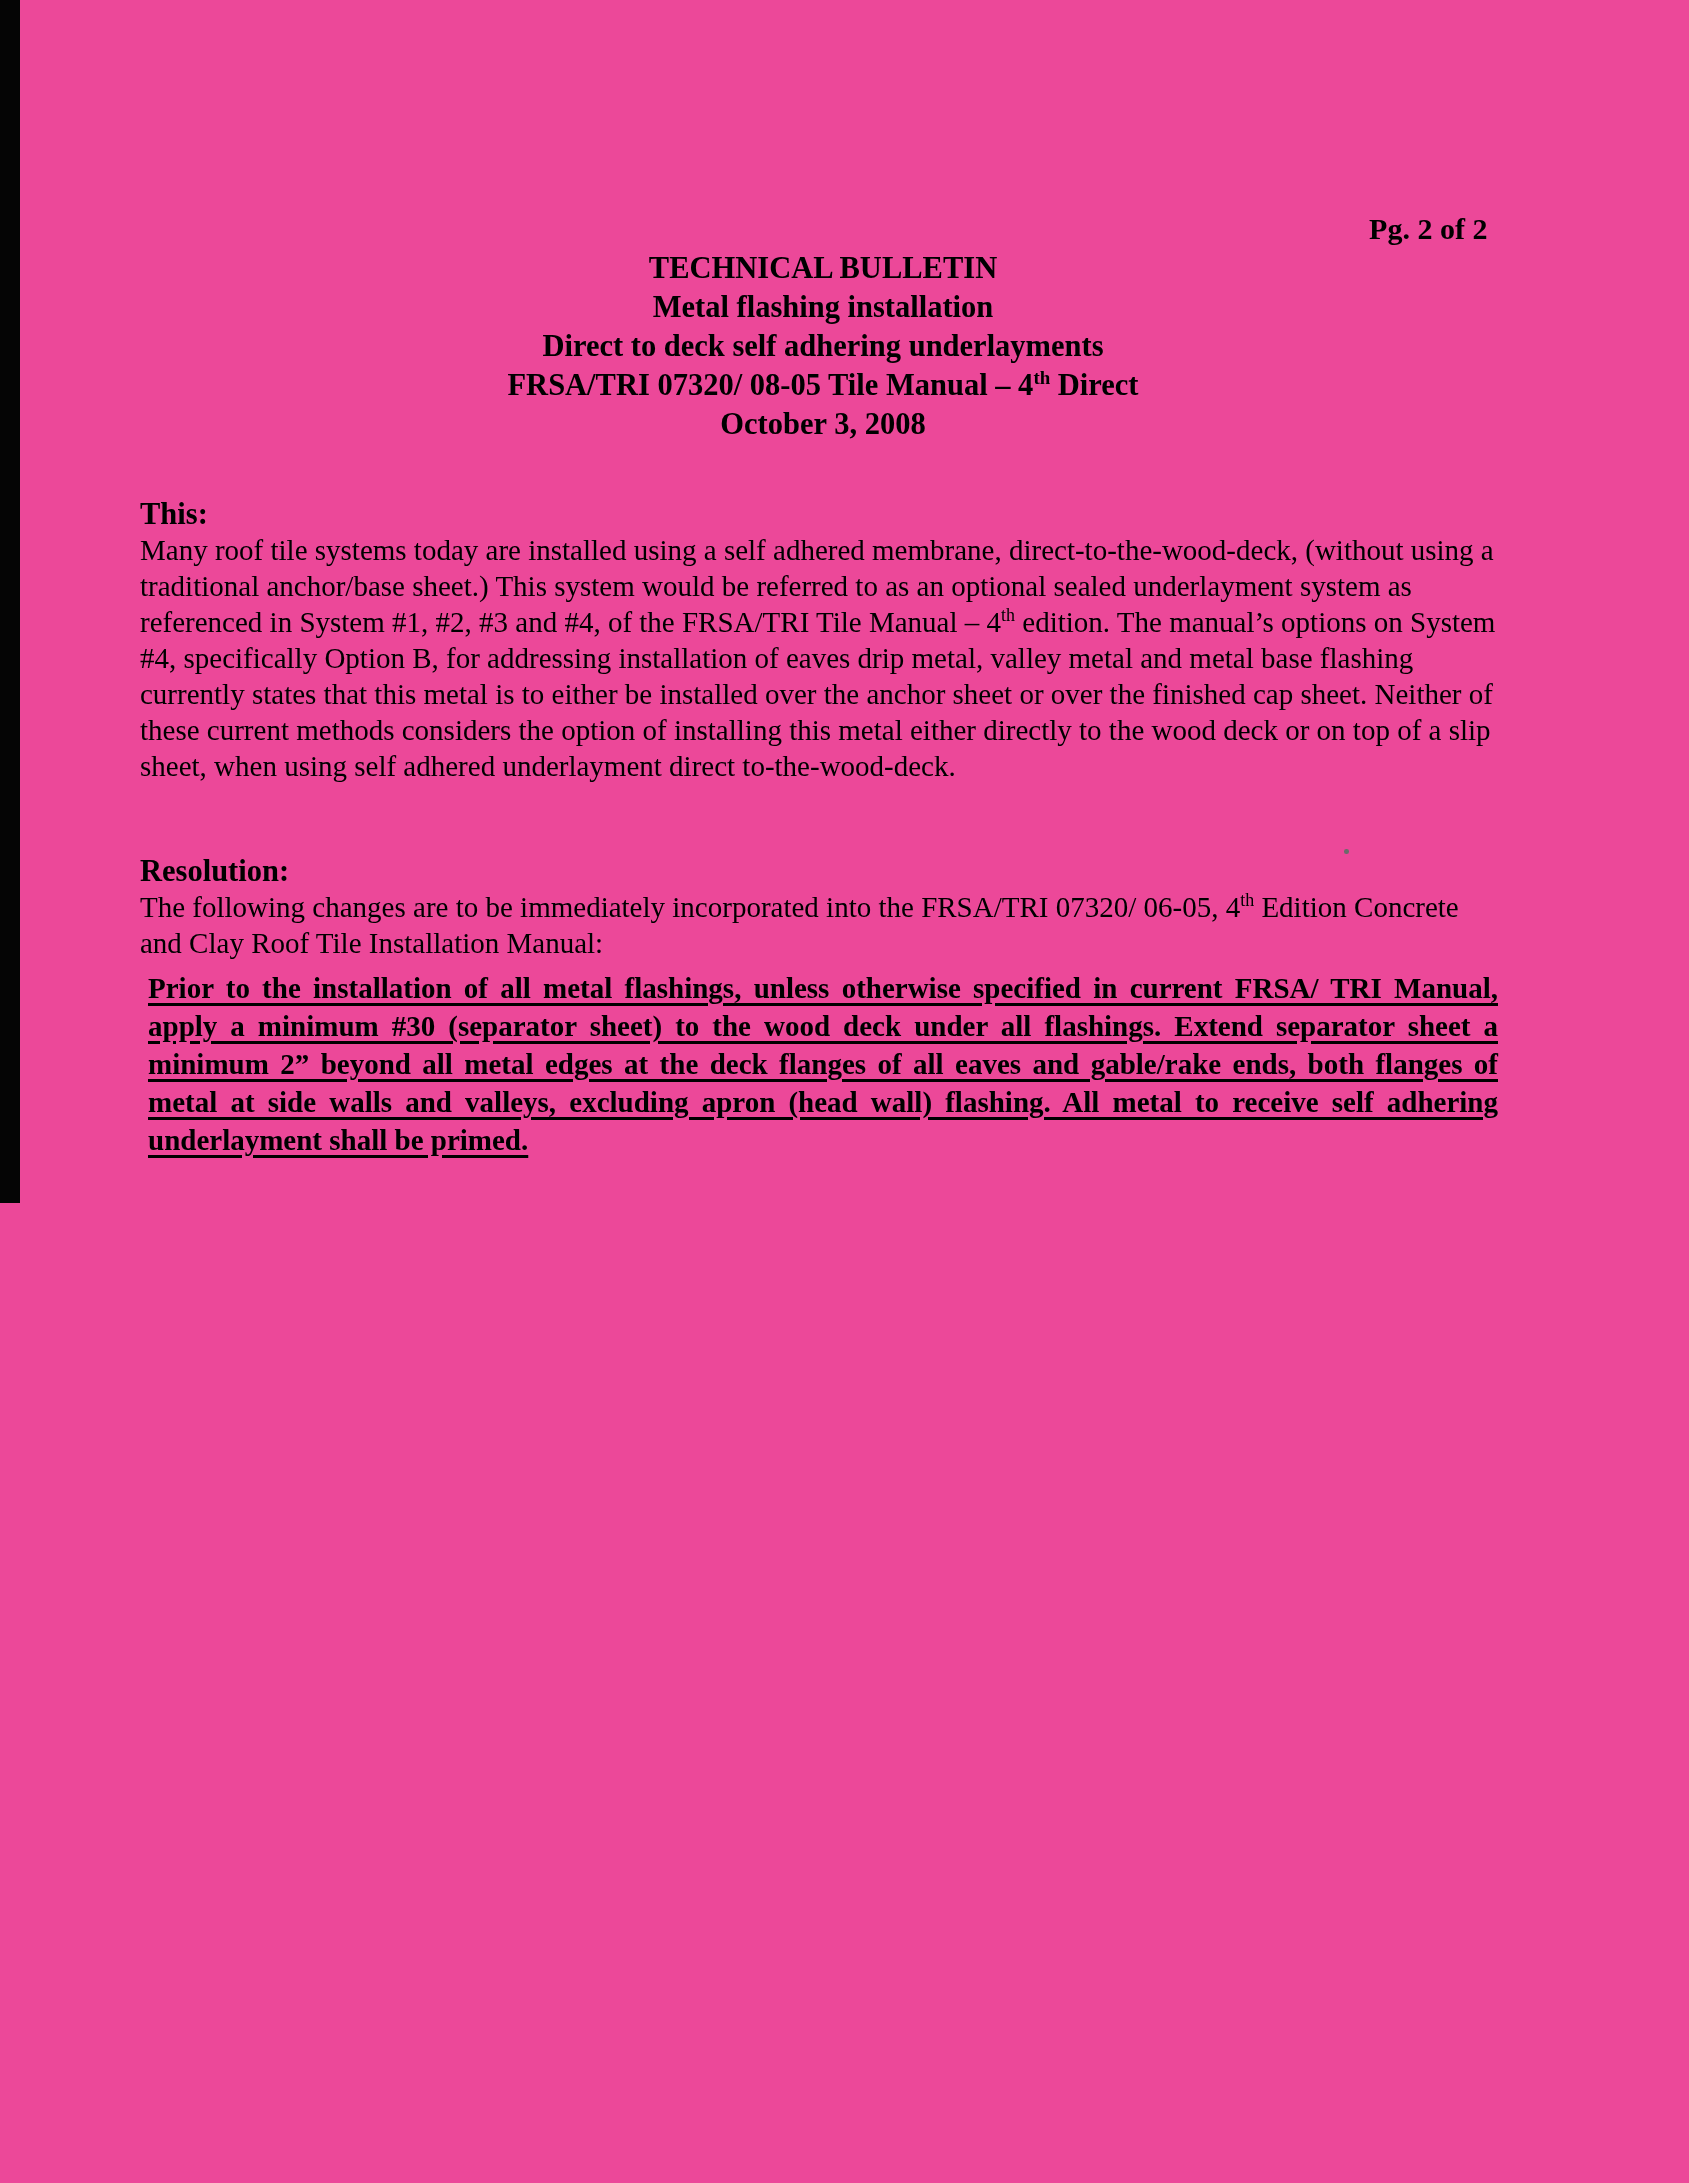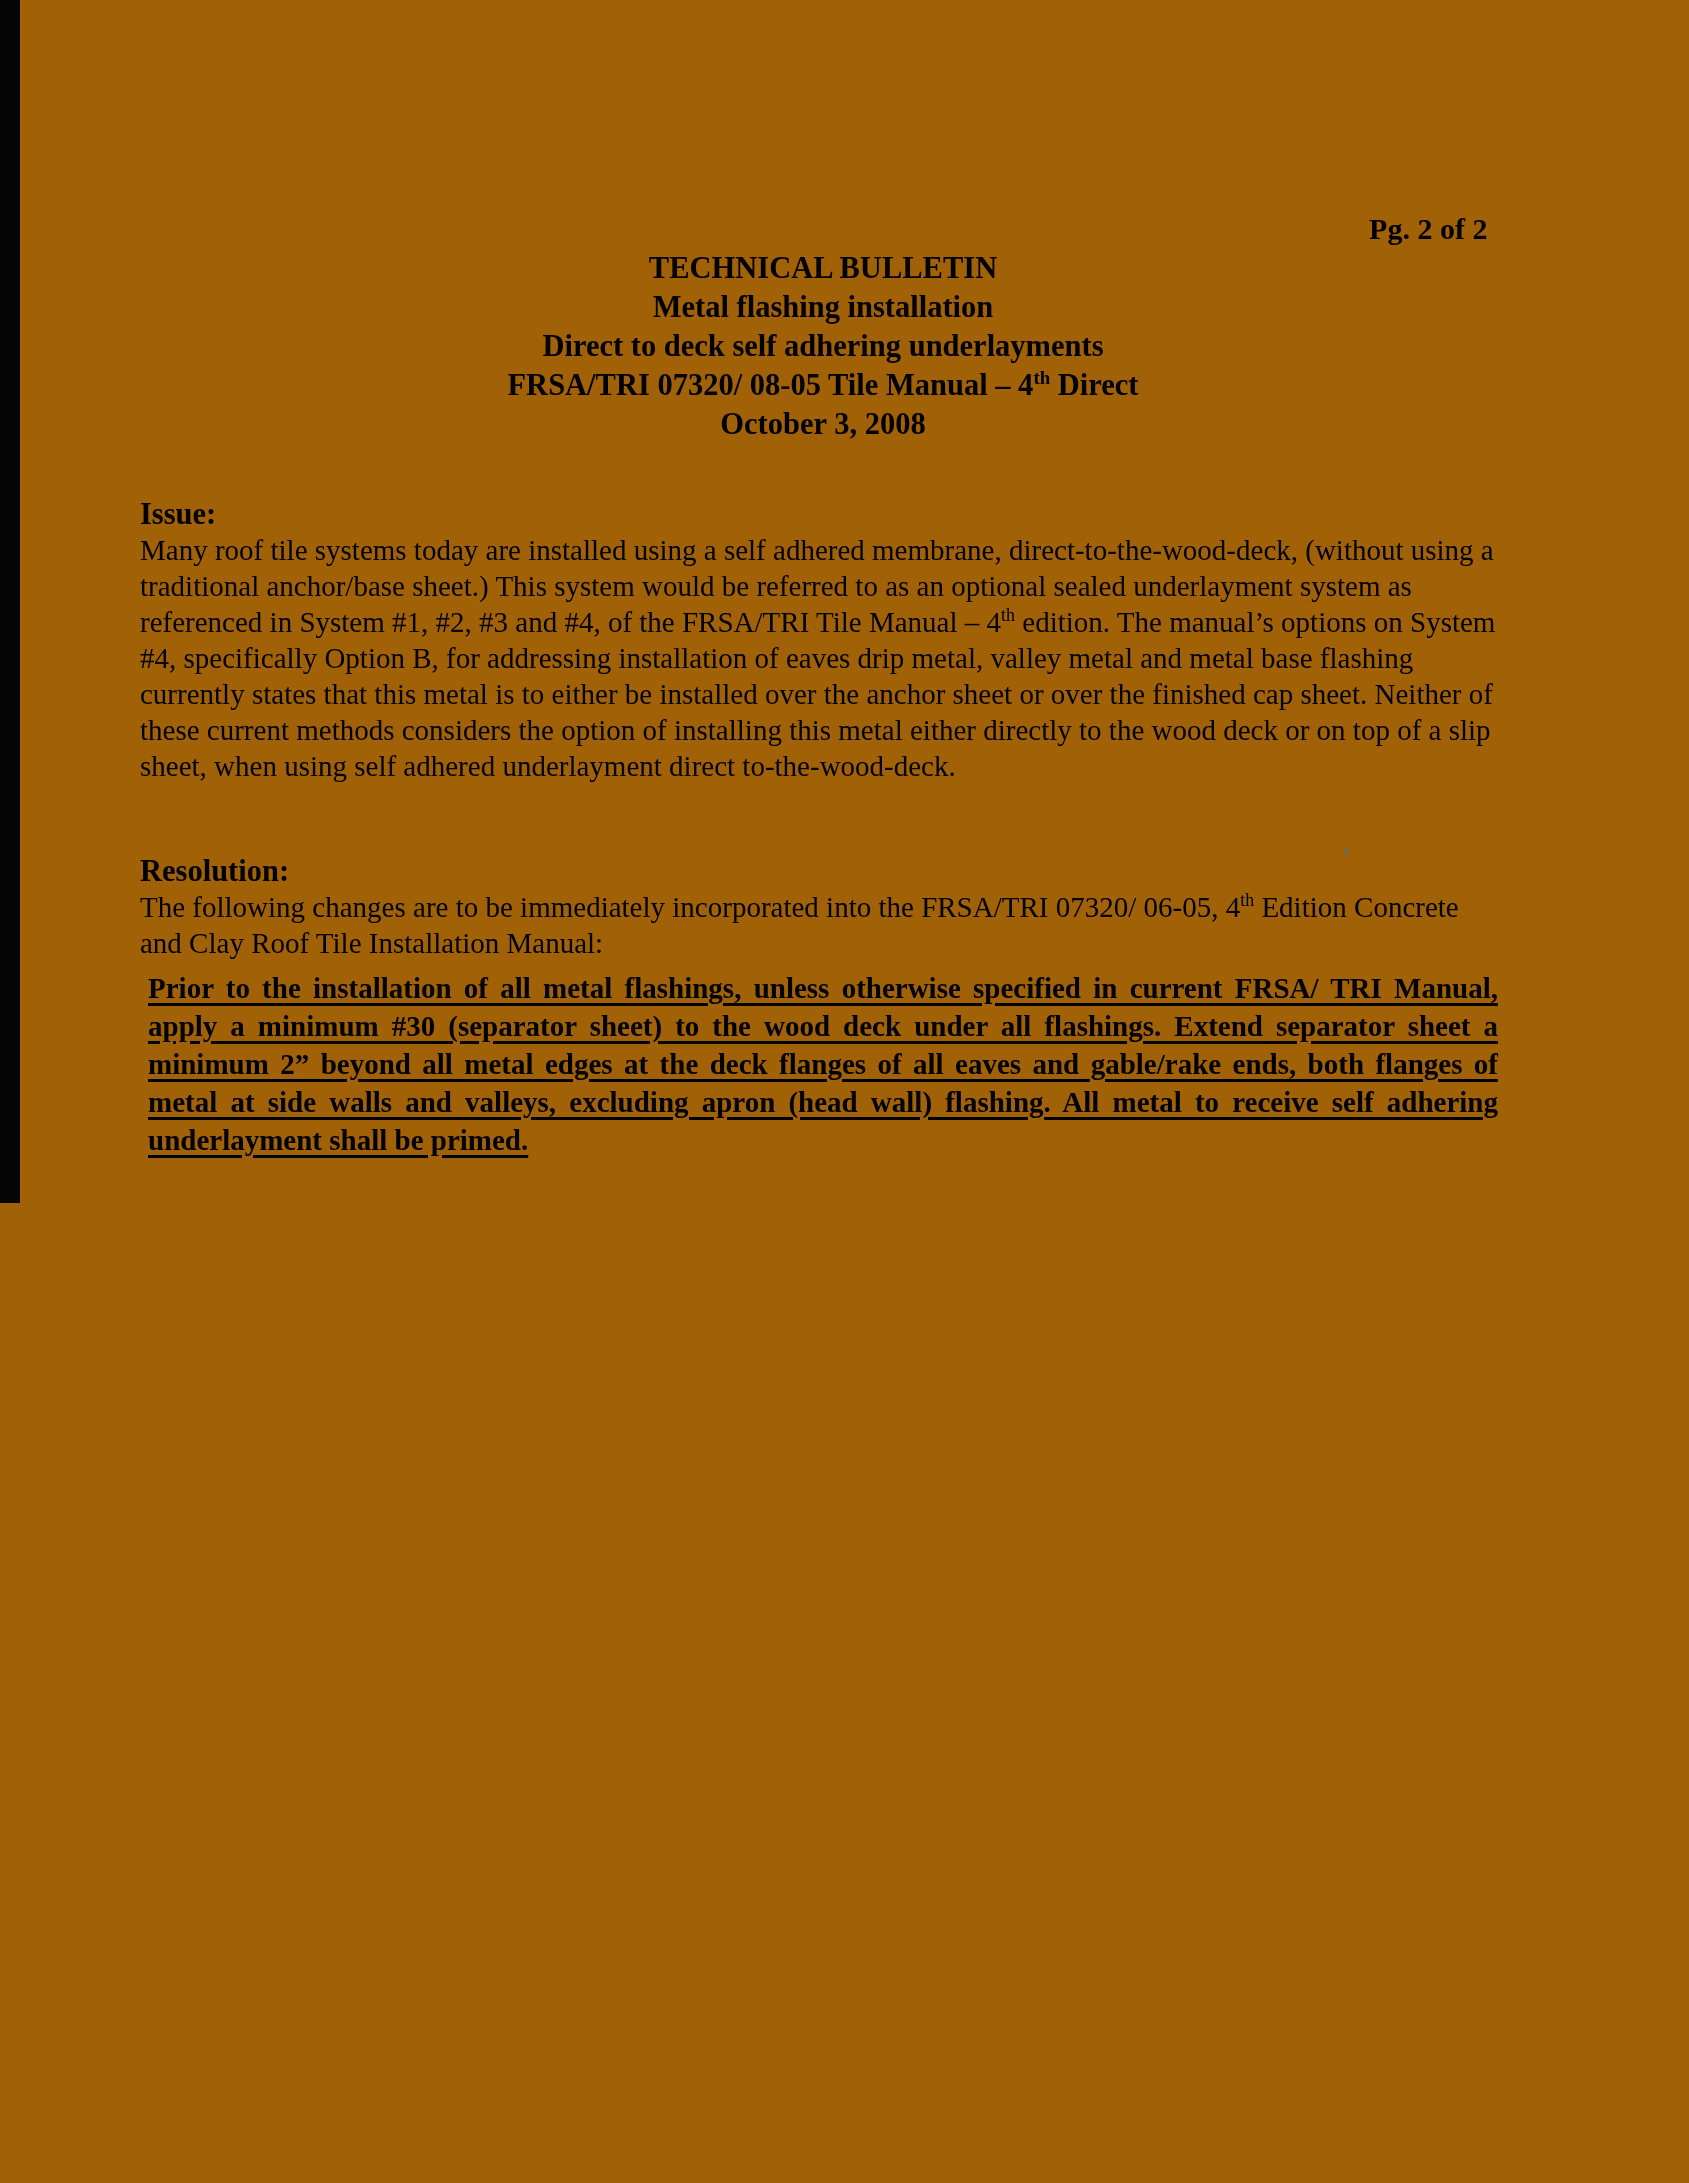--- a/index.html
+++ b/index.html
@@ -4,21 +4,21 @@
 <style>
   html, body {
     margin: 0;
     padding: 0;
     background: #ffffff;
   }
   .page {
     position: relative;
     width: 1690px;
     height: 2183px;
-    background: #a16207;
+    background: #ec4899;
     color: #000000;
     font-family: "Liberation Serif", "DejaVu Serif", serif;
     overflow: hidden;
   }
   .scan-bar {
     position: absolute;
     left: 0;
     top: 0;
     width: 20px;
     height: 1203px;
@@ -109,21 +109,21 @@
     <div class="pg-num">Pg. 2 of 2</div>
 
     <div class="title-block">
       <div>TECHNICAL BULLETIN</div>
       <div>Metal flashing installation</div>
       <div>Direct to deck self adhering underlayments</div>
       <div><span>FRSA/TRI 07320/ 08-05 Tile Manual – 4</span><sup>th</sup><span> Direct</span></div>
       <div>October 3, 2008</div>
     </div>
 
-    <h2 class="section-heading issue-heading">Issue:</h2>
+    <h2 class="section-heading issue-heading">This:</h2>
     <p class="body-par"><span>Many roof tile systems today are installed using a self adhered membrane, direct-to-the-wood-deck, (without using a traditional anchor/base sheet.) This system would be referred to as an optional sealed underlayment system as referenced in System #1, #2, #3 and #4, of the FRSA/TRI Tile Manual – 4</span><sup>th</sup><span> edition. The manual’s options on System #4, specifically Option B, for addressing installation of eaves drip metal, valley metal and metal base flashing currently states that this metal is to either be installed over the anchor sheet or over the finished cap sheet. Neither of these current methods considers the option of installing this metal either directly to the wood deck or on top of a slip sheet, when using self adhered underlayment direct to-the-wood-deck.</span></p>
 
     <h2 class="section-heading resolution-heading">Resolution:</h2>
     <p class="body-par"><span>The following changes are to be immediately incorporated into the FRSA/TRI 07320/ 06-05, 4</span><sup>th</sup><span> Edition Concrete and Clay Roof Tile Installation Manual:</span></p>
 
     <p class="directive">Prior to the installation of all metal flashings, unless otherwise specified in current FRSA/ TRI Manual, apply a minimum #30 (separator sheet) to the wood deck under all flashings. Extend separator sheet a minimum 2” beyond all metal edges at the deck flanges of all eaves and gable/rake ends, both flanges of metal at side walls and valleys, excluding apron (head wall) flashing. All metal to receive self adhering underlayment shall be primed.</p>
 
 
   </div>
 

